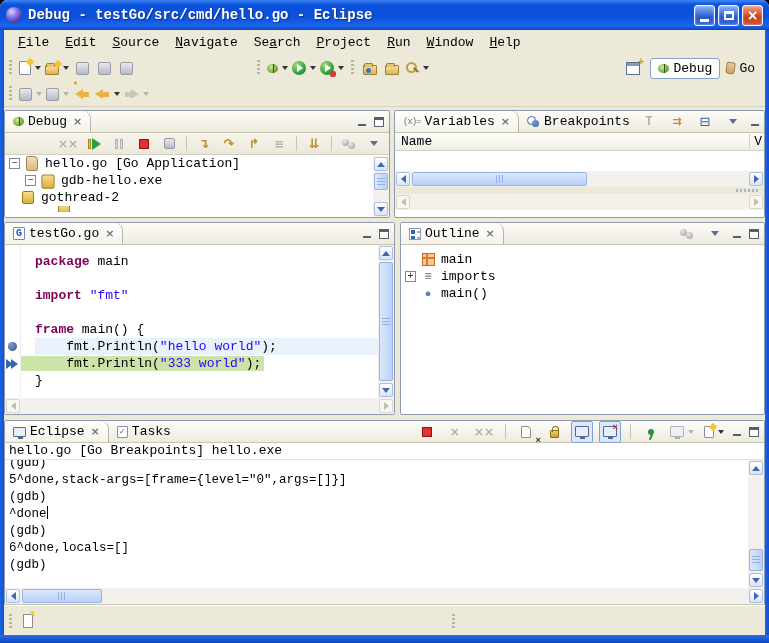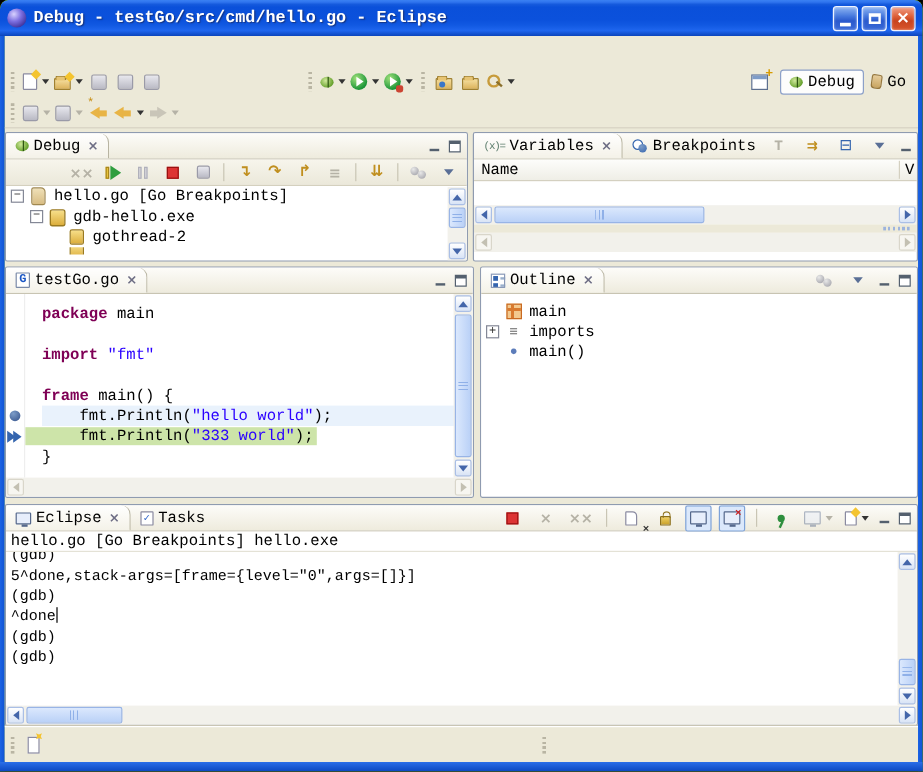--- a/index.html
+++ b/index.html
@@ -1,20 +1,20 @@
 <!DOCTYPE html>
 <html><head>
 <meta charset="utf-8">
 <style>
   * { box-sizing: border-box; }
   html,body { margin:0; padding:0; background:#000; }
   #window {
     position:relative; width:769px; height:643px; overflow:hidden;
     font-family:"Liberation Mono", monospace; border-radius:7px 7px 0 0;
-    background:#84cc16; font-size:13px; color:#000;
+    background:#c4b5fd; font-size:13px; color:#000;
   }
   
   #titlebar {
     position:absolute; left:0; top:0; width:769px; height:30px;
     background:linear-gradient(180deg,#3a81f3 0%,#2f74ee 6%,#155add 12%,#0a50da 20%,#0b51dc 55%,#1159e2 70%,#1f66ee 85%,#0b44bb 100%);
     border-radius:7px 7px 0 0; display:flex; align-items:center; padding:0 6px;
   }
   .frame-edge { position:absolute; background:linear-gradient(90deg,#1b63e4,#0f52d2); }
   #frame-left  { left:0; top:30px; bottom:0; width:4px; }
   #frame-right { right:0; top:30px; bottom:0; width:4px; }
@@ -221,20 +221,31 @@
           <span>×</span>
         </div>
     </div>
   </div>
   <div id="frame-left" class="frame-edge"></div>
   <div id="frame-right" class="frame-edge"></div>
   <div id="frame-bottom" class="frame-edge"></div>
 
   <div id="client">
 
+    <div id="menubar">
+        <span class="menu-item"><u>F</u>ile</span>
+        <span class="menu-item"><u>E</u>dit</span>
+        <span class="menu-item"><u>S</u>ource</span>
+        <span class="menu-item"><u>N</u>avigate</span>
+        <span class="menu-item">Se<u>a</u>rch</span>
+        <span class="menu-item"><u>P</u>roject</span>
+        <span class="menu-item"><u>R</u>un</span>
+        <span class="menu-item"><u>W</u>indow</span>
+        <span class="menu-item"><u>H</u>elp</span>
+      </div>
 
     <div id="toolbar">
       <div class="tb-row" id="tb-row1">
         <div class="grip"></div>
         <div class="tbtn">
             <div class="i-page newfile"></div>
             <i class="tri dd"></i>
           </div>
         <div class="tbtn">
             <div class="i-folder newproj"></div>
@@ -384,28 +395,28 @@
             <div class="i-balls"></div>
           </div>
         <div class="tbtn">
             <i class="tri vmenu"></i>
           </div>
       </div>
       <div class="tree" id="debug-tree" style="height:60px">
           <div class="tree-row" style="padding-left: 4px;">
             <span class="expander">−</span>
             <span class="ticon launch"></span>
-            <span>hello.go [Go Breakpoints]</span>
+            <span>hello.go [Go Application]</span>
           </div>
           <div class="tree-row" style="padding-left: 20px;">
             <span class="expander">−</span>
             <span class="ticon process"></span>
             <span>gdb-hello.exe</span>
           </div>
-          <div class="tree-row" style="padding-left: 36px;">
+          <div class="tree-row" style="">
             <span class="exp-spacer"></span>
             <span class="ticon thread"></span>
             <span>gothread-2</span>
           </div>
           <div class="tree-row partial" style="padding-left: 36px;">
             <span class="exp-spacer"></span>
             <span class="ticon thread"></span>
             <span></span>
           </div>
         </div>
@@ -633,20 +644,21 @@
         </div>
       </div>
       <div id="console-header">hello.go [Go Breakpoints] hello.exe</div>
       <div id="console-body">
         <div id="console-lines">
             <div class="console-line">(gdb)</div>
             <div class="console-line">5^done,stack-args=[frame={level="0",args=[]}]</div>
             <div class="console-line">(gdb)</div>
             <div class="console-line">^done<span class="cursor"></span></div>
             <div class="console-line">(gdb)</div>
+            <div class="console-line">6^done,locals=[]</div>
             <div class="console-line">(gdb)</div>
           </div>
         <div class="sb sb-v" style="right:0;top:0;bottom:0">
           <div class="sb-btn" style="top:0">
               <i class="tri-u"></i>
             </div>
           <div class="sb-thumb" style="left:1px;right:1px;bottom:17px;height:22px">
               <div class="grip3"></div>
             </div>
           <div class="sb-btn" style="bottom:0">

